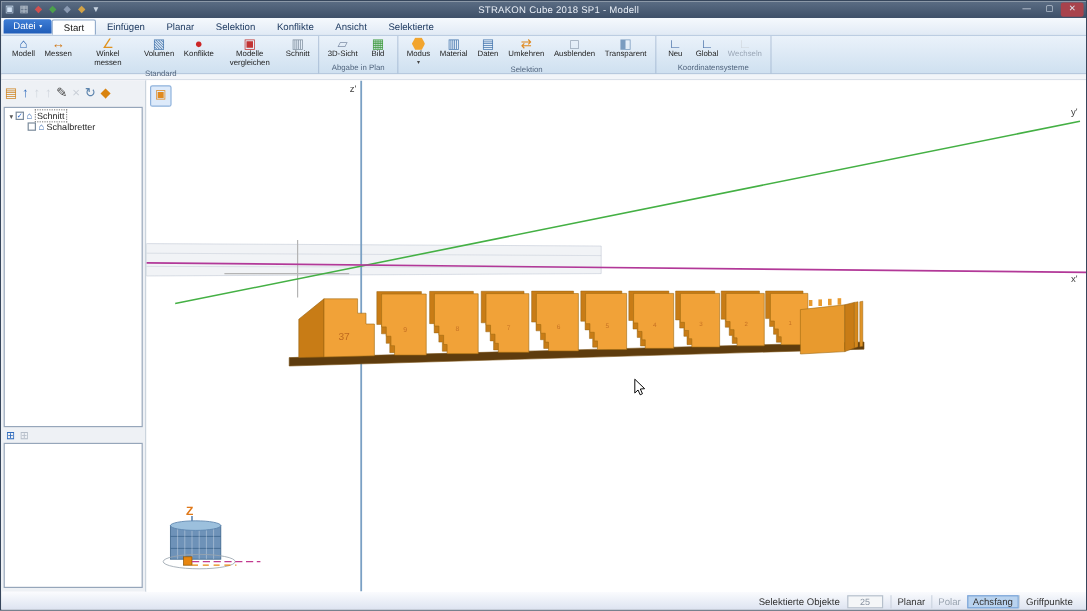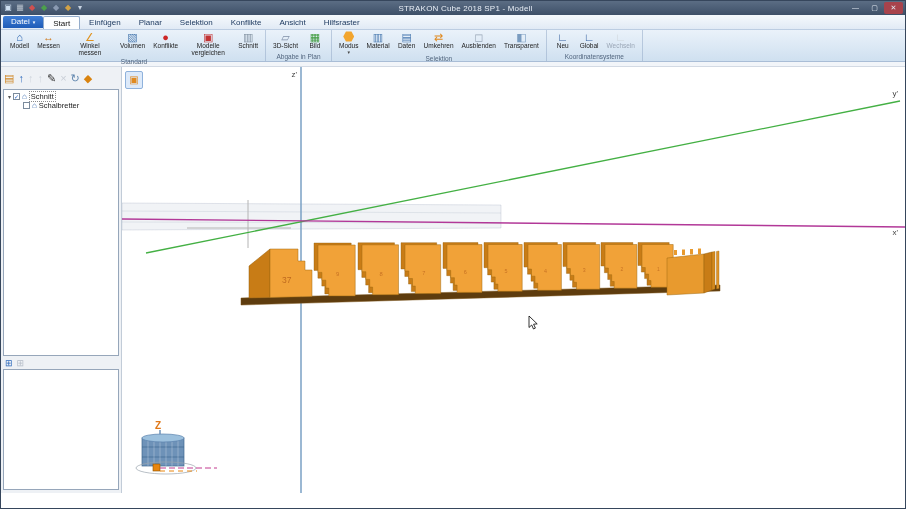--- a/index.html
+++ b/index.html
@@ -93,21 +93,21 @@
       <span>Datei</span>
       <span class="caret">▾</span>
     </span>
     <span id="tabs-host" style="display:flex;">
         <span class="tab active">Start</span>
         <span class="tab">Einfügen</span>
         <span class="tab">Planar</span>
         <span class="tab">Selektion</span>
         <span class="tab">Konflikte</span>
         <span class="tab">Ansicht</span>
-        <span class="tab">Hilfsraster</span>
+        <span class="tab">Selektierte</span>
       </span>
   </div>
 
   <div class="ribbon" id="ribbon-host">
       <div class="rgroup">
         <div class="rbuttons">
           <div class="rbtn">
             <span class="ricon" style="color: rgb(43, 100, 176);">⌂</span>
             <span class="rlabel">Modell</span>
           </div>
@@ -340,14 +340,24 @@
         </g>
 
         <g transform="translate(407,249)">
           <path d="M0,0 L0,11.5 L2.7,9 L4.5,13 L6.4,12.1 L4.6,8.2 L8.2,7.9 Z" fill="#fff" stroke="#000" stroke-width="0.8"></path>
         </g>
       </svg>
       <div class="vp-tool">▣</div>
     </div>
   </div>
 
+  <div class="statusbar">
+    <span class="sb-label">Selektierte Objekte</span>
+    <span class="sb-value">25</span>
+    <span id="sb-modes" style="display:flex; align-items:center;">
+        <span class="sb-mode">Planar</span>
+        <span class="sb-mode disabled">Polar</span>
+        <span class="sb-mode active">Achsfang</span>
+        <span class="sb-mode">Griffpunkte</span>
+      </span>
+  </div>
 
 </div>
 
 </body></html>

